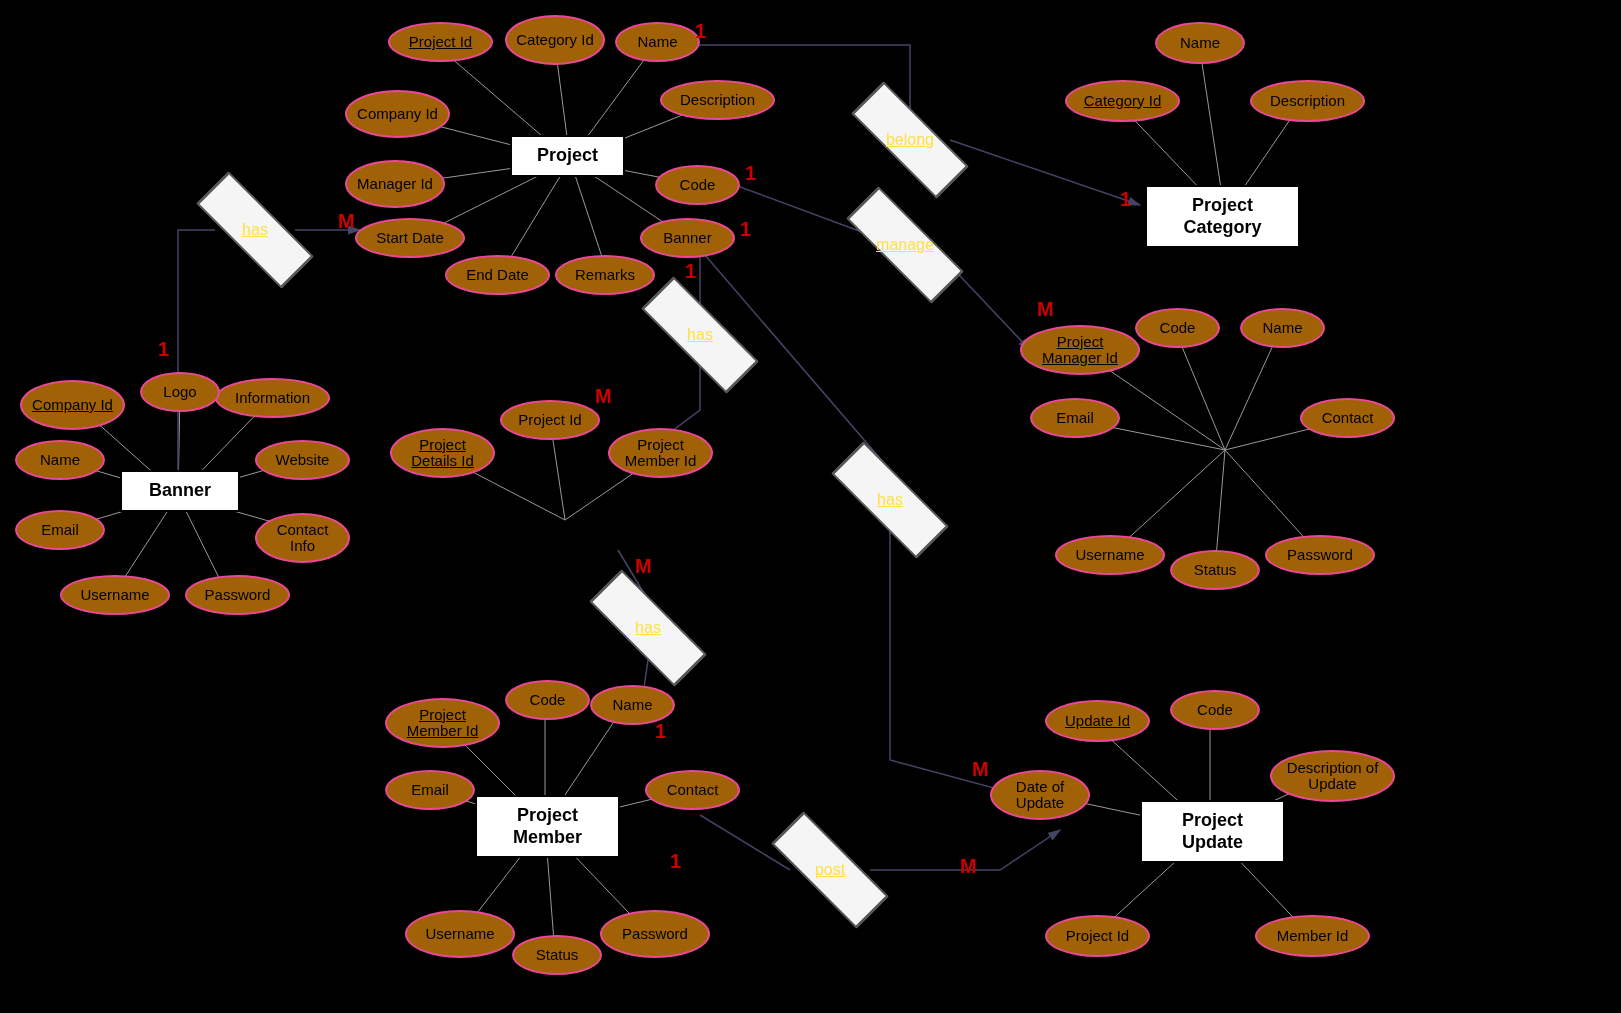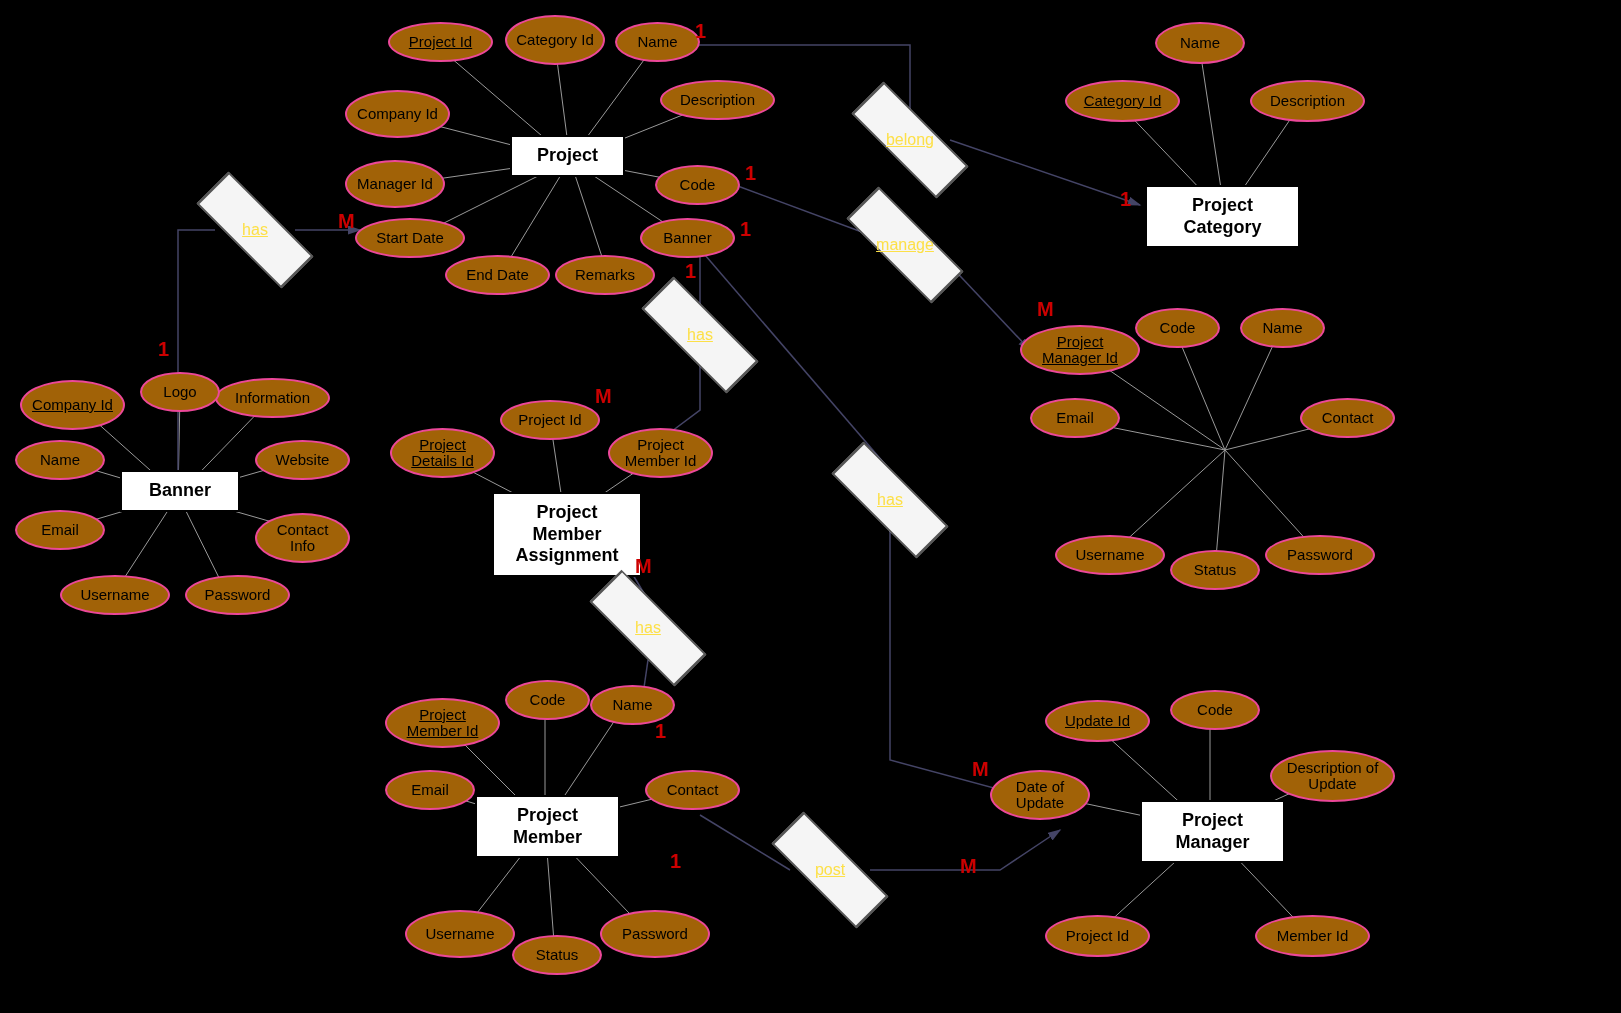--- a/index.html
+++ b/index.html
@@ -227,40 +227,39 @@
       <span class="u">Project Manager Id</span>
     </div>
 <div class="attr" style="left:1135px; top:308px; width:85px; height:40px;">Code</div>
 <div class="attr" style="left:1240px; top:308px; width:85px; height:40px;">Name</div>
 <div class="attr" style="left:1300px; top:398px; width:95px; height:40px;">Contact</div>
 <div class="attr" style="left:1030px; top:398px; width:90px; height:40px;">Email</div>
 <div class="attr" style="left:1055px; top:535px; width:110px; height:40px;">Username</div>
 <div class="attr" style="left:1170px; top:550px; width:90px; height:40px;">Status</div>
 <div class="attr" style="left:1265px; top:535px; width:110px; height:40px;">Password</div>
 
-<div class="entity" style="left:492px; top:492px; width:150px;">Project Member Assignment</div>
 <div class="attr" style="left:390px; top:428px; width:105px; height:50px;">
       <span class="u">Project Details Id</span>
     </div>
 <div class="attr" style="left:500px; top:400px; width:100px; height:40px;">Project Id</div>
 <div class="attr" style="left:608px; top:428px; width:105px; height:50px;">Project Member Id</div>
 
 <div class="entity" style="left:475px; top:795px; width:145px;">Project Member</div>
 <div class="attr" style="left:385px; top:698px; width:115px; height:50px;">
       <span class="u">Project Member Id</span>
     </div>
 <div class="attr" style="left:505px; top:680px; width:85px; height:40px;">Code</div>
 <div class="attr" style="left:590px; top:685px; width:85px; height:40px;">Name</div>
 <div class="attr" style="left:645px; top:770px; width:95px; height:40px;">Contact</div>
 <div class="attr" style="left:385px; top:770px; width:90px; height:40px;">Email</div>
 <div class="attr" style="left:405px; top:910px; width:110px; height:48px;">Username</div>
 <div class="attr" style="left:512px; top:935px; width:90px; height:40px;">Status</div>
 <div class="attr" style="left:600px; top:910px; width:110px; height:48px;">Password</div>
 
-<div class="entity" style="left:1140px; top:800px; width:145px;">Project Manager</div>
+<div class="entity" style="left:1140px; top:800px; width:145px;">Project Update</div>
 <div class="attr" style="left:1045px; top:700px; width:105px; height:42px;">
       <span class="u">Update Id</span>
     </div>
 <div class="attr" style="left:1170px; top:690px; width:90px; height:40px;">Code</div>
 <div class="attr" style="left:1270px; top:750px; width:125px; height:52px;">Description of Update</div>
 <div class="attr" style="left:1255px; top:915px; width:115px; height:42px;">Member Id</div>
 <div class="attr" style="left:1045px; top:915px; width:105px; height:42px;">Project Id</div>
 <div class="attr" style="left:990px; top:770px; width:100px; height:50px;">Date of Update</div>
 
 <div class="rel" style="left:205px; top:200px;">

